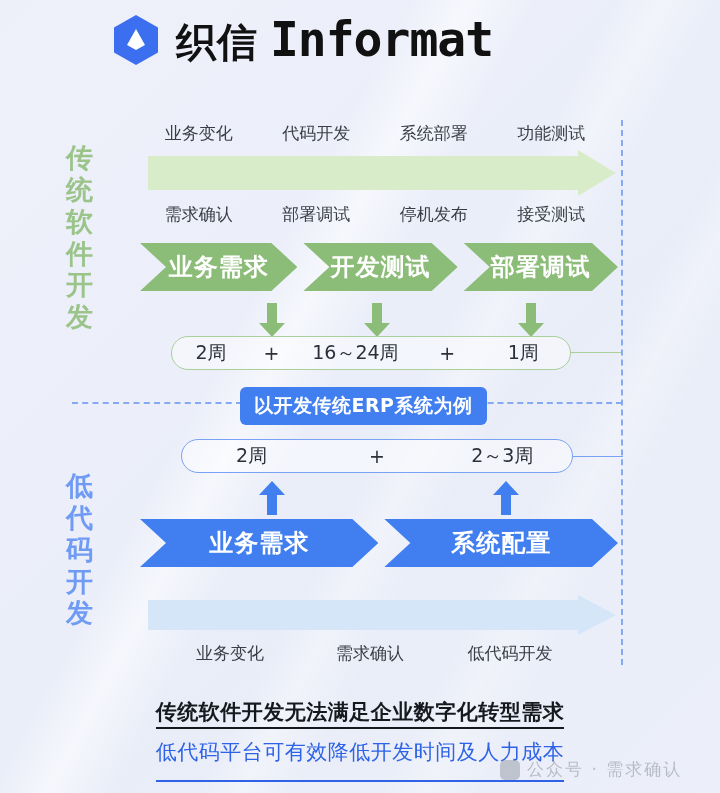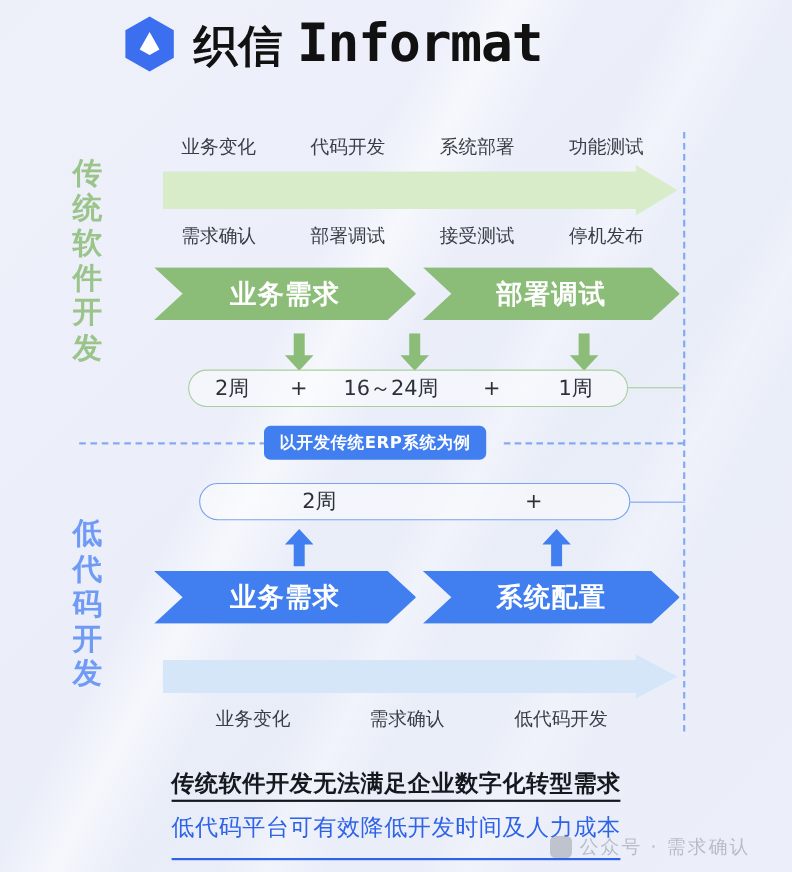--- a/index.html
+++ b/index.html
@@ -105,21 +105,21 @@
   .hline { position: absolute; height: 0; }
   #hline-green { left: 571px; top: 352px; width: 52px; border-top: 1.8px solid #a9cf9a; }
   #hline-blue  { left: 573px; top: 456px; width: 50px; border-top: 1.8px solid #7aa2f2; }
 
   #mid-dash-left  { left: 72px;  top: 402px; width: 170px; border-top: 2px dashed #86aaf2; }
   #mid-dash-right { left: 458px; top: 402px; width: 164px; border-top: 2px dashed #86aaf2; }
 
   #erp-badge {
     left: 240px; top: 387px;
     background: #417ff0; color: #fff; border-radius: 6px;
-    padding: 6px 14px; font-size: 15px; font-weight: 700;
+    padding: 6px 14px; font-size: 19px; font-weight: 700;
     font-family: "DejaVu Sans", sans-serif; letter-spacing: .5px;
   }
 
   
   #caption1 {
     left: 0; top: 698px; width: 720px; text-align: center;
   }
   #caption1 span {
     font-size: 21px; font-weight: 700; color: #15181d;
     font-family: "DejaVu Sans", sans-serif;
@@ -169,27 +169,30 @@
 
   <div class="layer fat-arrow" id="green-bar">
     <svg viewBox="0 0 468 46" preserveAspectRatio="none" style="width:100%;height:100%">
       <polygon points="0,6 430,6 430,0 468,23 430,46 430,40 0,40" fill="#d9ecc9"></polygon>
     </svg>
   </div>
 
   <div class="layer label-row" id="mid-labels">
     <span>需求确认</span>
     <span>部署调试</span>
+    <span>停机发布</span>
     <span>接受测试</span>
-    <span>停机发布</span>
   </div>
 
   <div class="layer chev-row" id="green-chevs">
     <div class="chev green c1">
       <span class="chev-text">业务需求</span>
+    </div>
+    <div class="chev green cN">
+      <span class="chev-text">开发测试</span>
     </div>
     <div class="chev green cN">
       <span class="chev-text">部署调试</span>
     </div>
   </div>
 
   <div class="layer mini-arrow" style="left:259px; top:303px;">
     <svg viewBox="0 0 26 34" style="width:100%;height:100%">
       <polygon points="8,0 18,0 18,20 26,20 13,34 0,20 8,20" fill="#8cbd78"></polygon>
     </svg>
@@ -214,20 +217,21 @@
   </div>
   <div class="hline" id="hline-green"></div>
 
   <div class="layer" id="mid-dash-left"></div>
   <div class="layer" id="mid-dash-right"></div>
   <div class="layer" id="erp-badge">以开发传统ERP系统为例</div>
 
   <div class="dur-box" id="dur-bot">
     <span style="flex:1.25">2周</span>
     <span class="plus" style="flex:1">+</span>
+    <span style="flex:1.25">2～3周</span>
   </div>
   <div class="hline" id="hline-blue"></div>
 
   <div class="layer mini-arrow" style="left:259px; top:481px;">
     <svg viewBox="0 0 26 34" style="width:100%;height:100%">
       <polygon points="13,0 26,14 18,14 18,34 8,34 8,14 0,14" fill="#417ff0"></polygon>
     </svg>
   </div>
   <div class="layer mini-arrow" style="left:493px; top:481px;">
     <svg viewBox="0 0 26 34" style="width:100%;height:100%">

